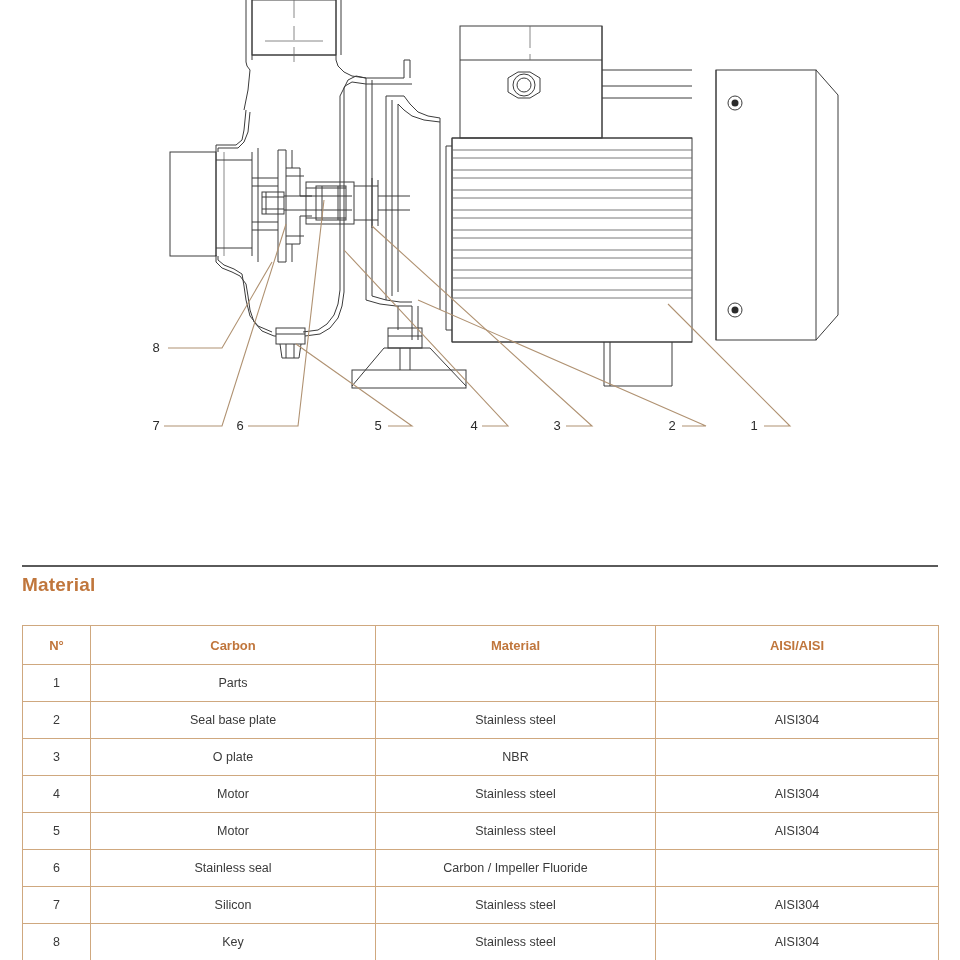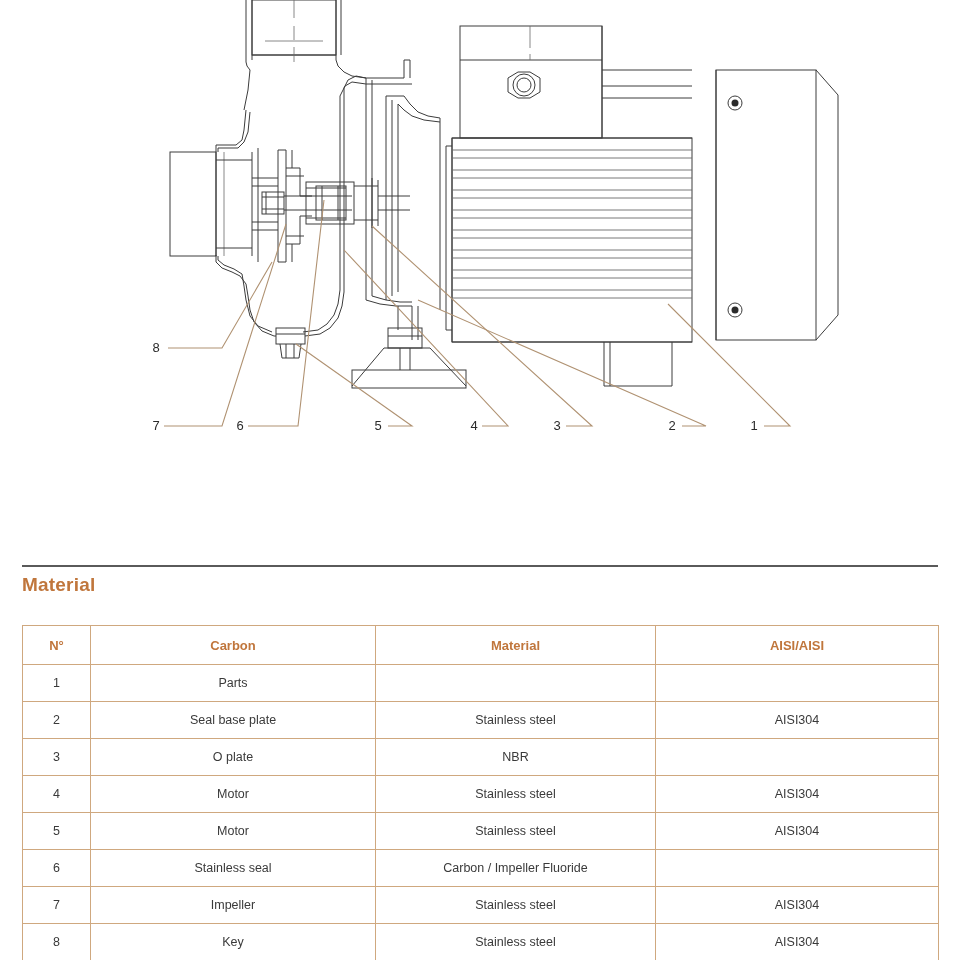--- a/index.html
+++ b/index.html
@@ -385,21 +385,21 @@
         <td>AISI304</td>
       </tr>
       <tr>
         <td>6</td>
         <td>Stainless seal</td>
         <td>Carbon / Impeller Fluoride</td>
         <td></td>
       </tr>
       <tr>
         <td>7</td>
-        <td>Impeller</td>
+        <td>Silicon</td>
         <td>Stainless steel</td>
         <td>AISI304</td>
       </tr>
       <tr>
         <td>8</td>
         <td>Key</td>
         <td>Stainless steel</td>
         <td>AISI304</td>
       </tr>
     </tbody>

